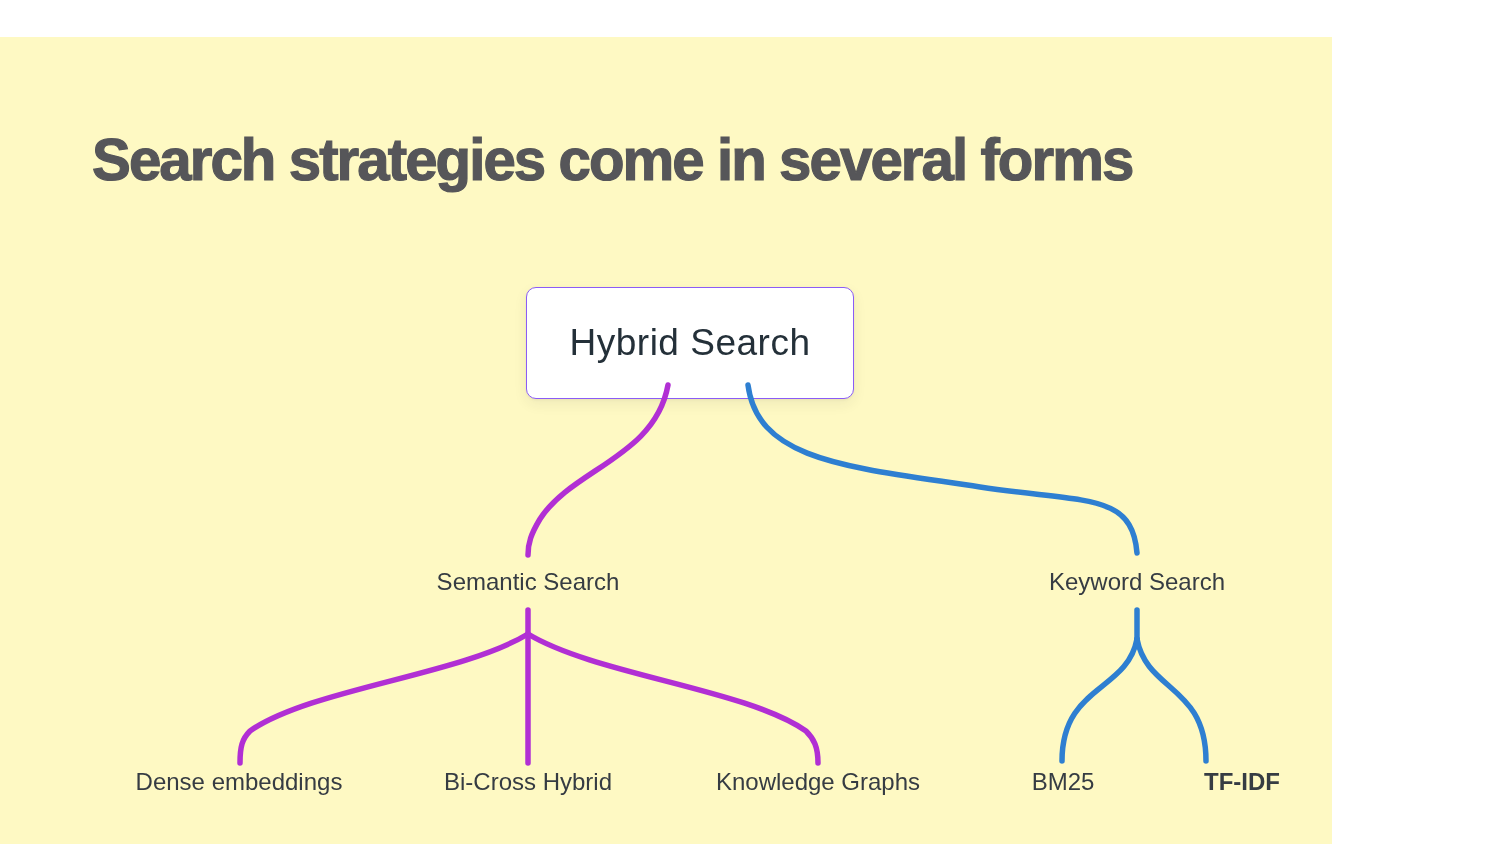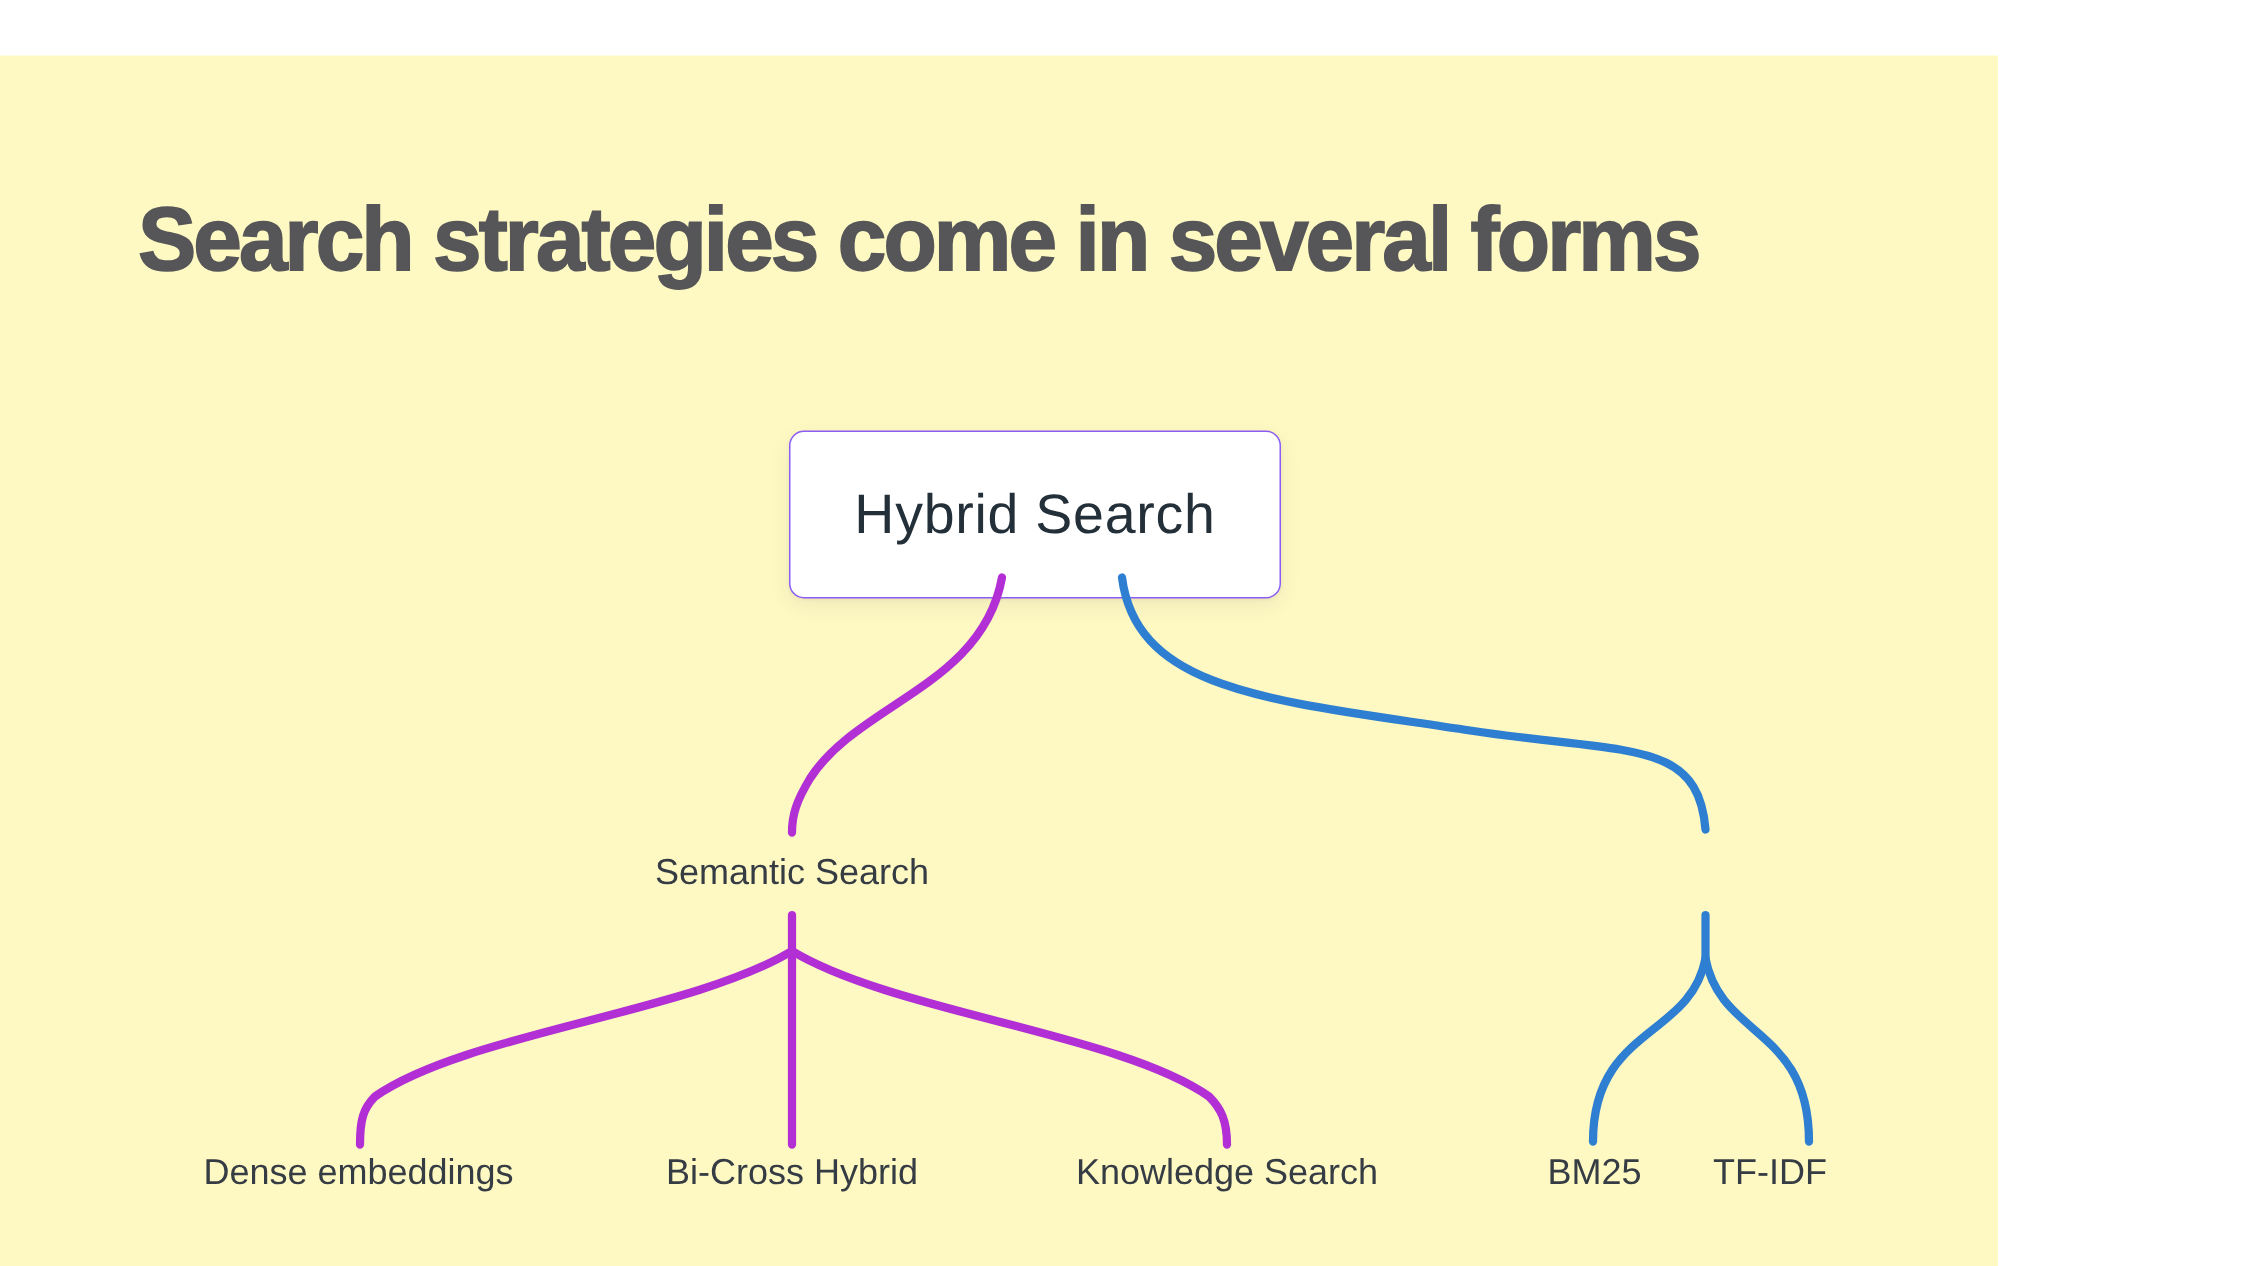--- a/index.html
+++ b/index.html
@@ -101,20 +101,21 @@
     <path d="M 528 597 C 596 638, 746 652, 806 694 C 814 702, 818 710, 818 726" stroke="#b12fd4"></path>
 
     <path d="M 1137 573 L 1137 608" stroke="#2e7fd1"></path>
 
     <path d="M 1137 602 C 1127 655, 1062 648, 1062 724" stroke="#2e7fd1"></path>
 
     <path d="M 1137 602 C 1147 655, 1206 648, 1206 724" stroke="#2e7fd1"></path>
   </svg>
 
   <div class="node-label branch-label" style="left:528px;">Semantic Search</div>
+  <div class="node-label branch-label" style="left:1137px;">Keyword Search</div>
 
   <div class="node-label leaf-label" style="left:239px;">Dense embeddings</div>
   <div class="node-label leaf-label" style="left:528px;">Bi-Cross Hybrid</div>
-  <div class="node-label leaf-label" style="left:818px;">Knowledge Search</div>
+  <div class="node-label leaf-label" style="left:818px;">Knowledge Graphs</div>
   <div class="node-label leaf-label" style="left:1063px;">BM25</div>
-  <div class="node-label leaf-label" style="left:1180px;">TF-IDF</div>
+  <div class="node-label leaf-label" style="left:1242px;font-weight:bold;">TF-IDF</div>
 
 </div>
 
 </body></html>

